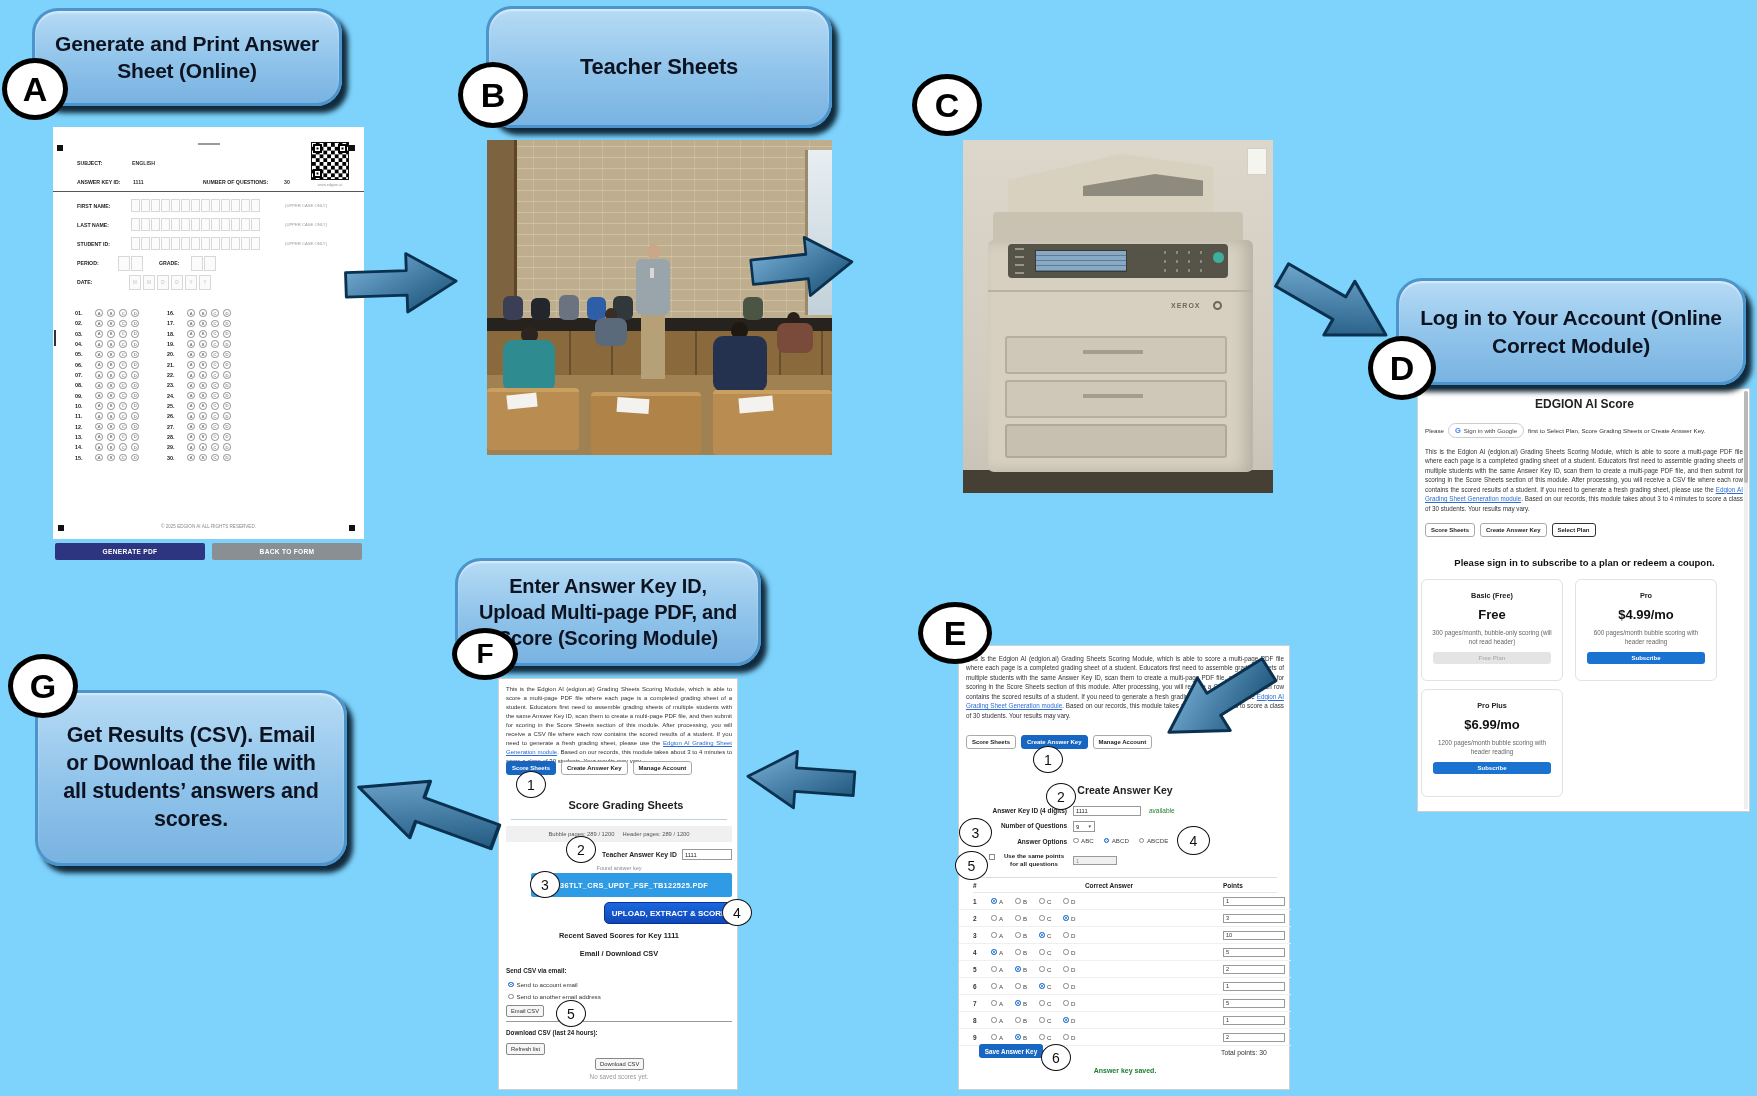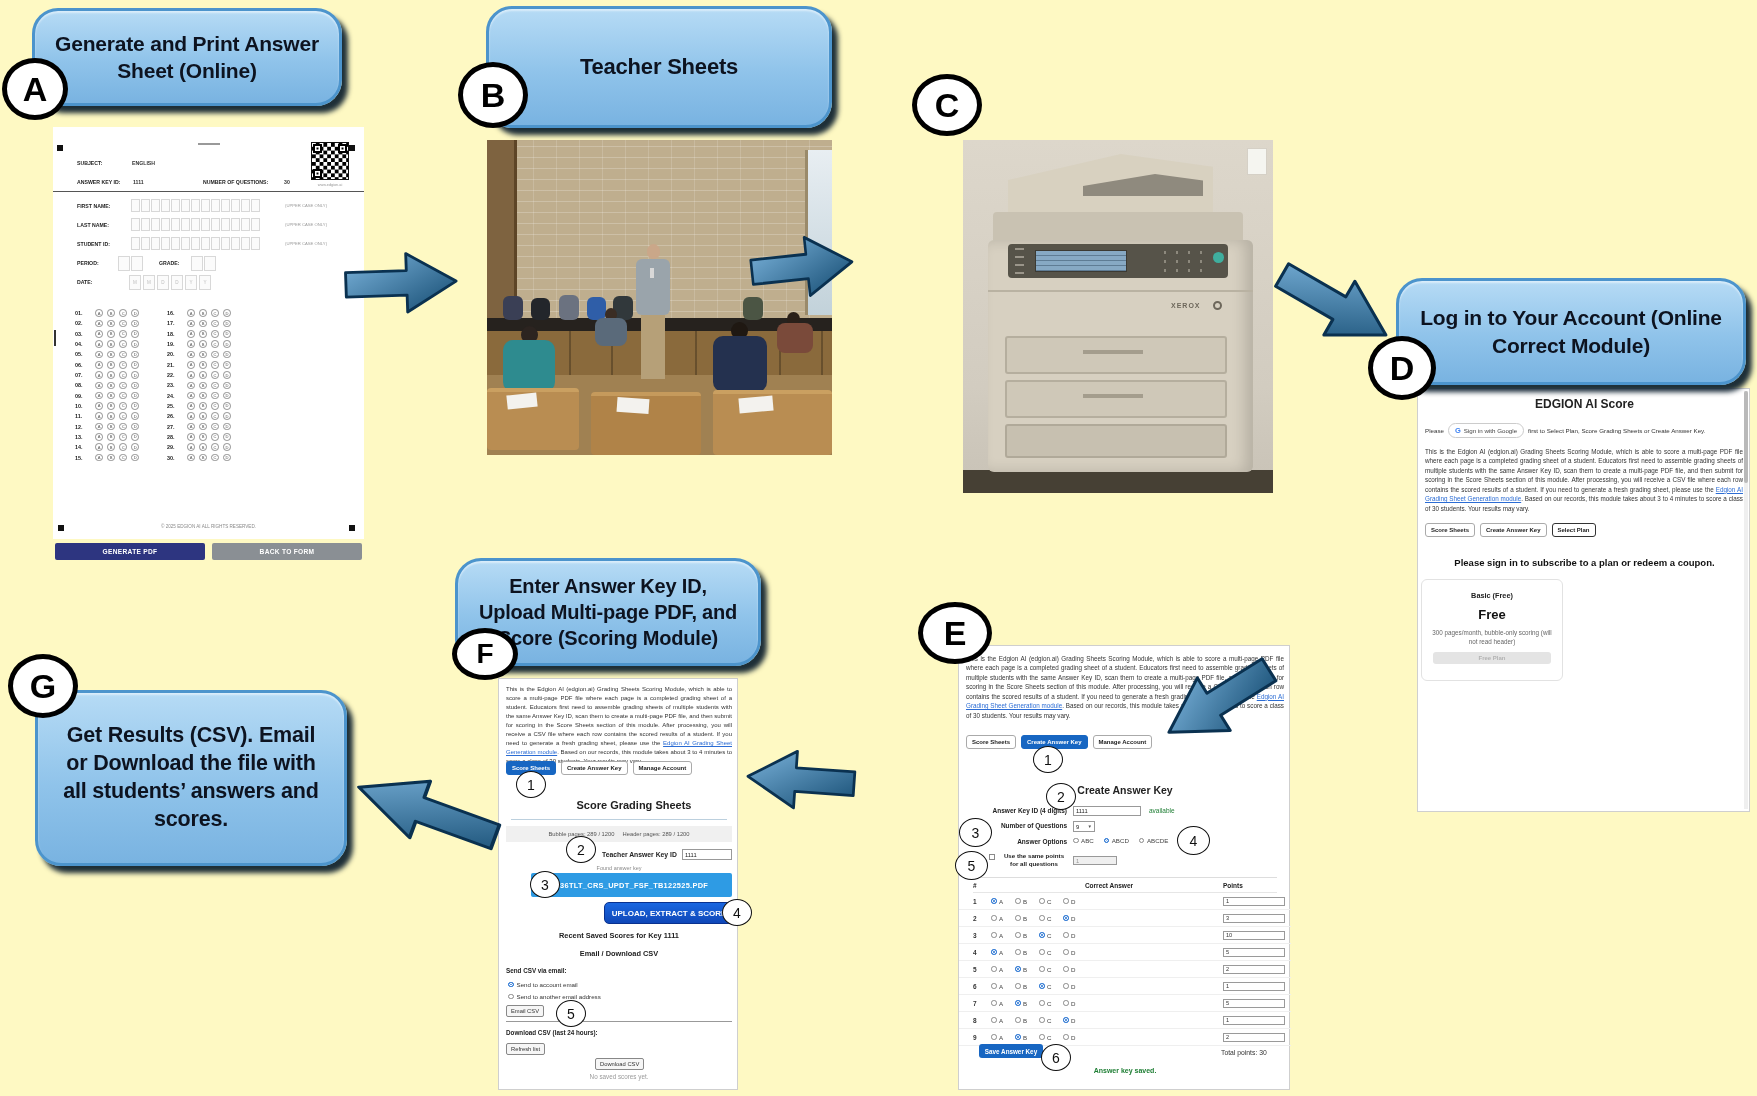--- a/index.html
+++ b/index.html
@@ -1,16 +1,16 @@
 <!DOCTYPE html>
 <html><head>
 <meta charset="utf-8">
 <style>
   html,body{margin:0;padding:0;background:#000;}
-  .stage{position:relative;width:1757px;height:1096px;background:#fef9c3;overflow:hidden;
+  .stage{position:relative;width:1757px;height:1096px;background:#7dd3fc;overflow:hidden;
          font-family:"Liberation Sans",sans-serif;}
   
   .stepbox{position:absolute;z-index:4;box-sizing:border-box;
     background:linear-gradient(180deg,#b6dbf5 0%,#8fc3ea 55%,#79b3e1 100%);
     border:3px solid #4c94cc;border-radius:26px;
     box-shadow:6px 7px 5px rgba(6,24,40,.9), inset 0 2px 2px rgba(255,255,255,.5);
     display:flex;align-items:center;justify-content:center;text-align:center;
     color:#0d1320;font-weight:800;padding:8px 16px;line-height:1.3;letter-spacing:-.2px;}
   .letter{position:absolute;z-index:6;background:#fff;border:5px solid #000;border-radius:50%;
     display:flex;align-items:center;justify-content:center;font-weight:800;font-size:34px;color:#000;box-sizing:border-box;}
@@ -568,20 +568,32 @@
     </div>
     <div class="abs" style="left:7px;top:129px;"><span class="tabbtn">Score Sheets</span><span class="tabbtn">Create Answer Key</span><span class="tabbtn outlined">Select Plan</span></div>
     <div class="abs" style="left:0;top:168px;width:333px;text-align:center;font-size:9.5px;font-weight:700;color:#111;">Please sign in to subscribe to a plan or redeem a coupon.</div>
     <div class="abs plans" style="left:3px;top:190px;" id="plans-grid">
         <div class="plan">
           <div class="pname">Basic (Free)</div>
           <div class="pprice">Free</div>
           <div class="pdesc">300 pages/month, bubble-only scoring (will not read header)</div>
           <div class="plbtn disabled">Free Plan</div>
         </div>
+        <div class="plan">
+          <div class="pname">Pro</div>
+          <div class="pprice">$4.99/mo</div>
+          <div class="pdesc">600 pages/month bubble scoring with header reading</div>
+          <div class="plbtn">Subscribe</div>
+        </div>
+        <div class="plan">
+          <div class="pname">Pro Plus</div>
+          <div class="pprice">$6.99/mo</div>
+          <div class="pdesc">1200 pages/month bubble scoring with header reading</div>
+          <div class="plbtn">Subscribe</div>
+        </div>
       </div>
     <div class="abs" style="right:1px;top:2px;width:4px;height:418px;background:#efefef;">
       <div style="width:4px;height:92px;background:#b9b9b9;border-radius:2px;"></div>
     </div>
   </div>
 
   <div class="panel" style="left:958px;top:645px;width:332px;height:445px;">
     <div class="abs para" style="left:7px;top:8px;width:318px;">
       <span>This is the Edgion AI (edgion.ai) Grading Sheets Scoring Module, which is able to score a multi-page PDF file where each page is a completed grading sheet of a student. Educators first need to assemble grading sheets of multiple students with the same Answer Key ID, scan them to create a multi-page PDF file, and then submit for scoring in the Score Sheets section of this module. After processing, you will receive a CSV file where each row contains the scored results of a student. If you need to generate a fresh grading sheet, please use the </span><a>Edgion AI Grading Sheet Generation module</a><span>. Based on our records, this module takes about 3 to 4 minutes to score a class of 30 students. Your results may vary.</span>
     </div>
@@ -810,21 +822,21 @@
       font-size:6.3px;font-weight:700;display:flex;align-items:center;justify-content:center;">Save Answer Key</div>
     <span class="abs" style="left:262px;top:403px;font-size:6.8px;color:#333;"><span>Total points:</span>&nbsp;<span>30</span></span>
     <div class="abs greenmsg" style="left:0;top:421px;width:332px;text-align:center;font-size:7px;">Answer key saved.</div>
   </div>
 
   <div class="panel" style="left:498px;top:678px;width:240px;height:412px;">
     <div class="abs para" style="left:7px;top:6px;width:226px;font-size:6px;">
       <span>This is the Edgion AI (edgion.ai) Grading Sheets Scoring Module, which is able to score a multi-page PDF file where each page is a completed grading sheet of a student. Educators first need to assemble grading sheets of multiple students with the same Answer Key ID, scan them to create a multi-page PDF file, and then submit for scoring in the Score Sheets section of this module. After processing, you will receive a CSV file where each row contains the scored results of a student. If you need to generate a fresh grading sheet, please use the </span><a>Edgion AI Grading Sheet Generation module</a><span>. Based on our records, this module takes about 3 to 4 minutes to score a class of 30 students. Your results may vary.</span>
     </div>
     <div class="abs" style="left:7px;top:77px;"><span class="tabbtn active">Score Sheets</span><span class="tabbtn">Create Answer Key</span><span class="tabbtn">Manage Account</span></div>
-    <div class="abs" style="left:8px;top:120px;width:240px;text-align:center;font-size:11px;font-weight:700;color:#222;padding-left:14px;">Score Grading Sheets</div>
+    <div class="abs" style="left:0;top:120px;width:240px;text-align:center;font-size:11px;font-weight:700;color:#222;padding-left:14px;">Score Grading Sheets</div>
     <div class="abs" style="left:12px;top:140px;width:216px;height:1px;background:#bcd0de;"></div>
     <div class="abs" style="left:7px;top:147px;width:226px;height:16px;background:#f0f0f0;display:flex;align-items:center;justify-content:center;gap:8px;font-size:5.8px;color:#555;">
       <span>Bubble pages: 289 / 1200</span>
       <span>Header pages: 289 / 1200</span>
     </div>
     <span class="abs" style="left:103px;top:172px;font-size:6.8px;font-weight:700;color:#222;">Teacher Answer Key ID</span>
     <span class="abs inp" style="left:183px;top:170px;width:50px;height:11px;">1111</span>
     <div class="abs" style="left:0;top:186px;width:240px;text-align:center;font-size:5.5px;color:#8a8a8a;">Found answer key</div>
     <div class="abs" style="left:32px;top:194px;width:201px;height:24px;background:#2e9be4;border-radius:2px;color:#fff;
       font-size:7.4px;font-weight:700;display:flex;align-items:center;justify-content:center;letter-spacing:.3px;">P36TLT_CRS_UPDT_FSF_TB122525.PDF</div>

